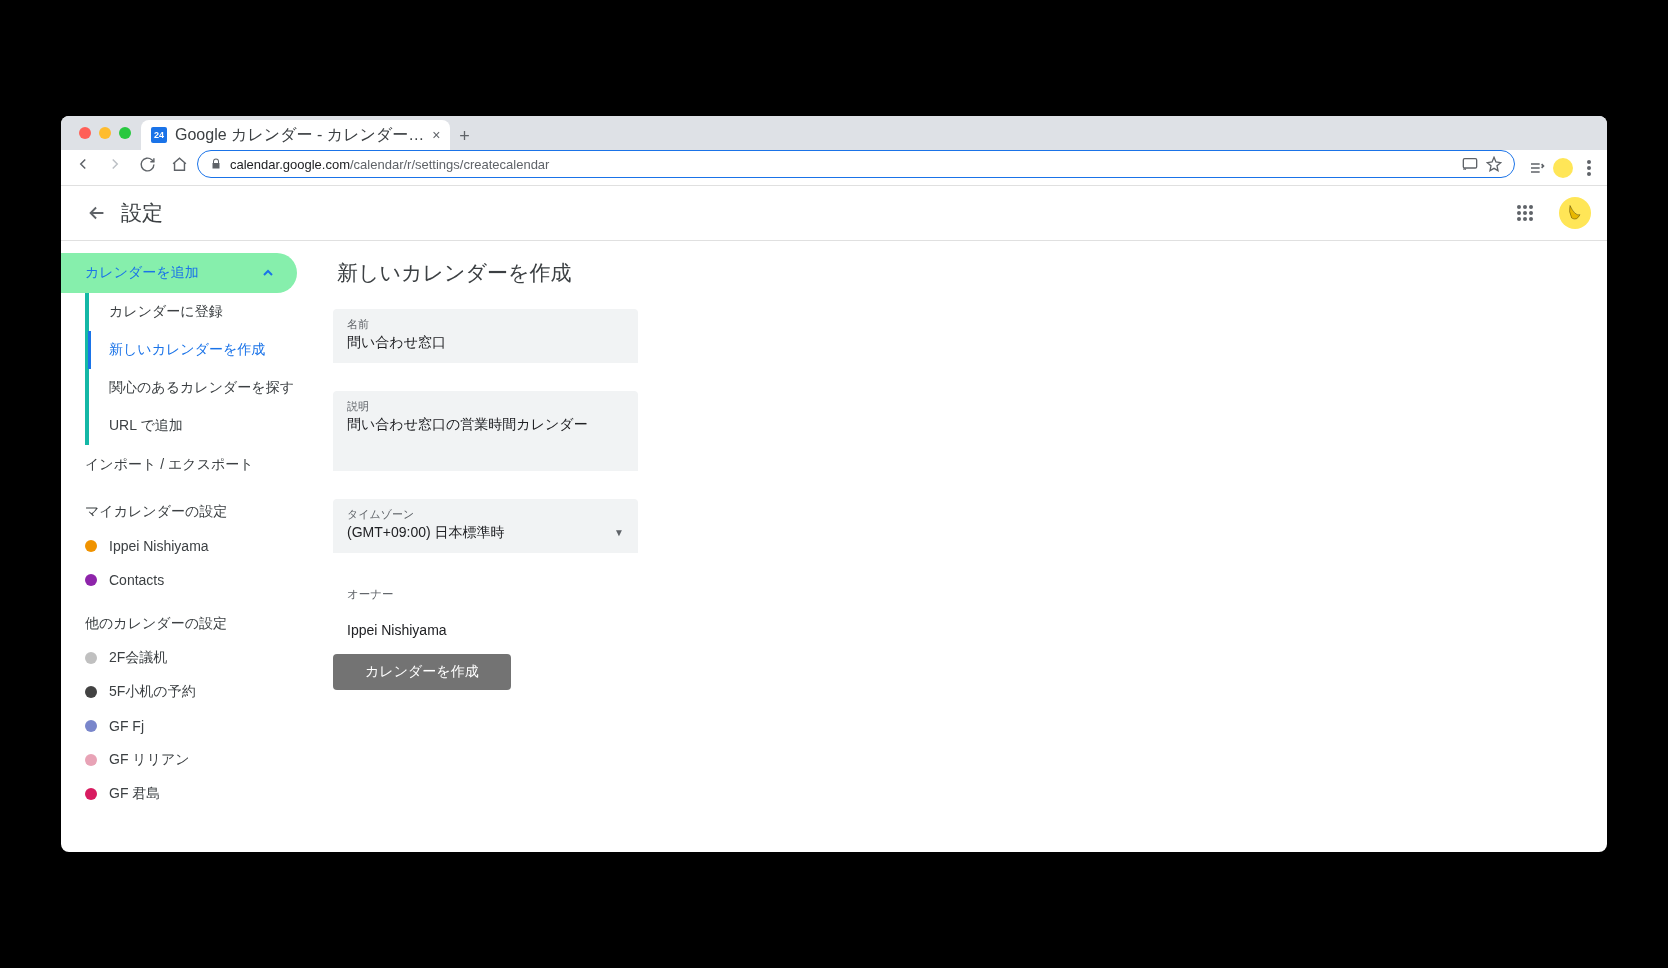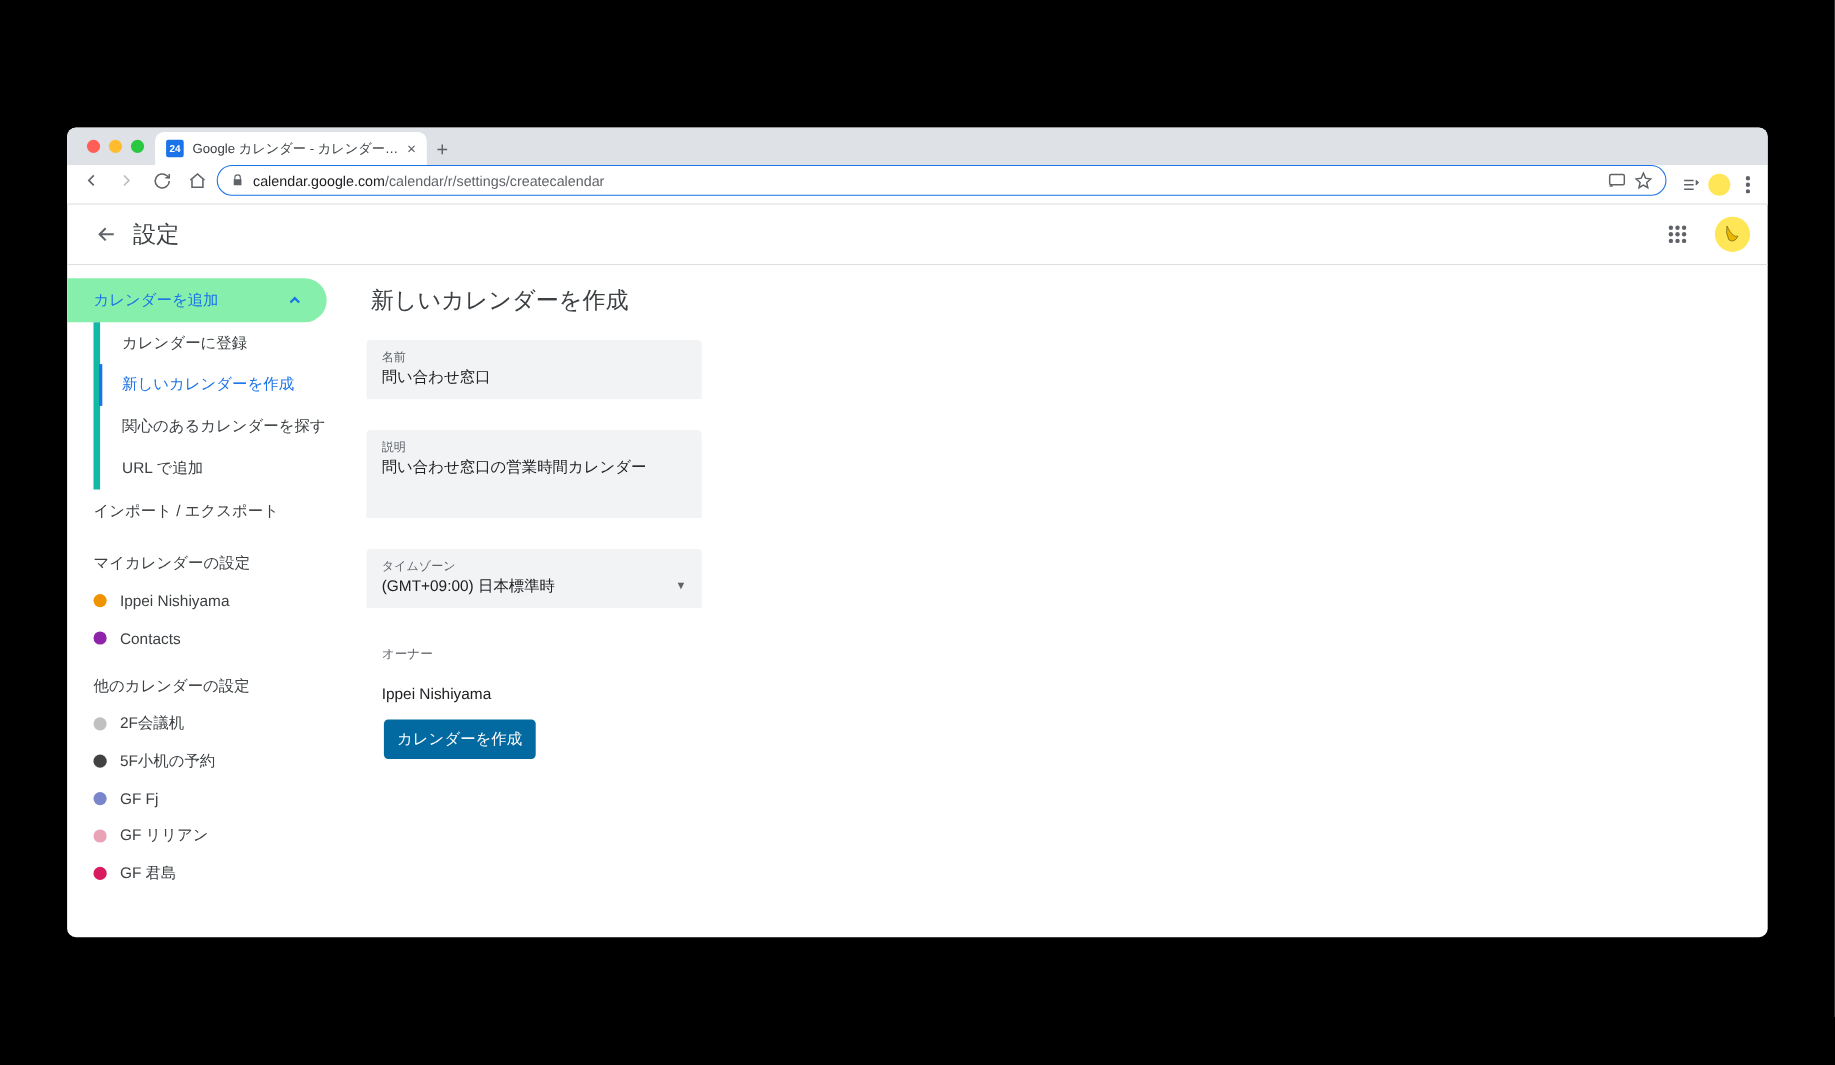--- a/index.html
+++ b/index.html
@@ -6,21 +6,21 @@
     body { background: #000; width: 1668px; height: 968px; display: flex; align-items: center; justify-content: center; }
     .window { width: 1546px; height: 736px; background: #fff; border-radius: 8px; overflow: hidden; box-shadow: 0 10px 40px rgba(0,0,0,0.5); display: flex; flex-direction: column; }
 
     
     .tab-bar { height: 34px; background: #dee1e6; display: flex; align-items: flex-end; padding-left: 8px; }
     .traffic-lights { display: flex; gap: 8px; align-items: center; padding: 0 10px; height: 100%; }
     .tl { width: 12px; height: 12px; border-radius: 50%; }
     .tl.red { background: #ff5f57; } .tl.yellow { background: #febc2e; } .tl.green { background: #28c840; }
     .tab { display: flex; align-items: center; background: #fff; border-top-left-radius: 8px; border-top-right-radius: 8px; height: 30px; padding: 0 10px; gap: 8px; min-width: 200px; }
     .tab-favicon { width: 16px; height: 16px; background: #1a73e8; color: #fff; font-size: 9px; font-weight: bold; display: flex; align-items: center; justify-content: center; border-radius: 2px; }
-    .tab-title { font-size: 12px; color: #3c4043; white-space: nowrap; overflow: hidden; text-overflow: ellipsis; flex: 1; }
+    .tab-title { font-size: 16px; color: #3c4043; white-space: nowrap; overflow: hidden; text-overflow: ellipsis; flex: 1; }
     .tab-close { color: #5f6368; font-size: 14px; }
     .new-tab { width: 28px; height: 28px; display: flex; align-items: center; justify-content: center; color: #5f6368; font-size: 18px; }
 
     .url-bar { height: 36px; background: #fff; display: flex; padding: 0 8px; gap: 4px; border-bottom: 1px solid #e0e0e0; }
     .nav-btn { width: 28px; height: 28px; display: flex; align-items: center; justify-content: center; color: #5f6368; border-radius: 50%; }
     .nav-btn.disabled { color: #bdc1c6; }
     .omnibox { flex: 1; height: 28px; border: 1px solid #1a73e8; border-radius: 14px; display: flex; align-items: center; padding: 0 12px; gap: 8px; background: #fff; }
     .lock-icon { color: #5f6368; font-size: 11px; }
     .url-text { font-size: 13px; color: #5f6368; }
     .url-text .host { color: #202124; }
@@ -36,41 +36,41 @@
     .header-end { margin-left: auto; display: flex; align-items: center; gap: 14px; }
     .grid-icon { width: 40px; height: 40px; display: flex; align-items: center; justify-content: center; }
     .avatar { width: 32px; height: 32px; border-radius: 50%; background: #ffe657; display:flex; align-items:center; justify-content:center;}
 
     
     .app-body { flex: 1; display: flex; overflow: hidden; }
     .sidebar { width: 256px; padding: 12px 0; overflow-y: auto; }
     .side-item { height: 40px; display: flex; align-items: center; padding: 0 24px 0 24px; font-size: 14px; color: #3c4043; cursor: pointer; border-top-right-radius: 20px; border-bottom-right-radius: 20px; margin-right: 20px;}
     .side-item.expandable { justify-content: space-between; }
     .side-item.active-parent { background: #86efac; color: #1a73e8; }
-    .sub-items { border-left: 6px solid #14b8a6; margin-left: 24px; }
+    .sub-items { border-left: 4px solid #14b8a6; margin-left: 24px; }
     .sub-item { height: 38px; display: flex; align-items: center; padding: 0 0 0 20px; font-size: 14px; color: #3c4043; cursor: pointer; }
     .sub-item.active { color: #1a73e8; border-left: 3px solid #1a73e8; margin-left: -1px; padding-left: 18px; }
     .side-header { font-size: 14px; color: #3c4043; padding: 18px 24px 8px 24px; }
     .cal-item { height: 34px; display: flex; align-items: center; gap: 12px; padding: 0 24px; font-size: 14px; color: #3c4043; cursor: pointer; }
     .dot { width: 12px; height: 12px; border-radius: 50%; flex-shrink: 0; }
 
     
     .main { flex: 1; padding: 18px 16px 20px 16px; overflow-y: auto; }
     .main-inner { max-width: 660px; }
     .page-heading { font-size: 21px; color: #3c4043; font-weight: 400; margin-bottom: 22px; padding-left:4px;}
     .field { background: #f1f3f4; border-top-left-radius: 4px; border-top-right-radius: 4px; padding: 8px 14px 10px 14px; margin-bottom: 28px; width: 305px; position: relative; border-bottom: 1px solid transparent;}
     .field-label { font-size: 11px; color: #5f6368; display: block; margin-bottom: 2px; }
     .field-value { font-size: 14px; color: #202124; }
     .field-textarea { min-height: 80px; }
     .field-select { display: flex; align-items: flex-end; justify-content: space-between; }
     .field-select .chev { color: #5f6368; font-size: 10px; padding-bottom:4px;}
     .plain-field { padding: 6px 4px 16px 14px; }
     .plain-label { font-size: 11.5px; color: #5f6368; display:block; margin-bottom:20px;}
     .plain-value { font-size: 14px; color: #202124; }
-    .create-btn { background: #0369a1; color: #fff; border: none; border-radius: 4px; height: 36px; padding: 0 12px; font-size: 14px; cursor: pointer; margin-left:16px;}
+    .create-btn { background: #737373; color: #fff; border: none; border-radius: 4px; height: 36px; padding: 0 32px; font-size: 14px; cursor: pointer; margin-left:0px;}
 
     svg { display: block; }
   </style>
 </head>
 <body>
 
 <div class="window">
 
   <div class="tab-bar">
     <div class="traffic-lights">

